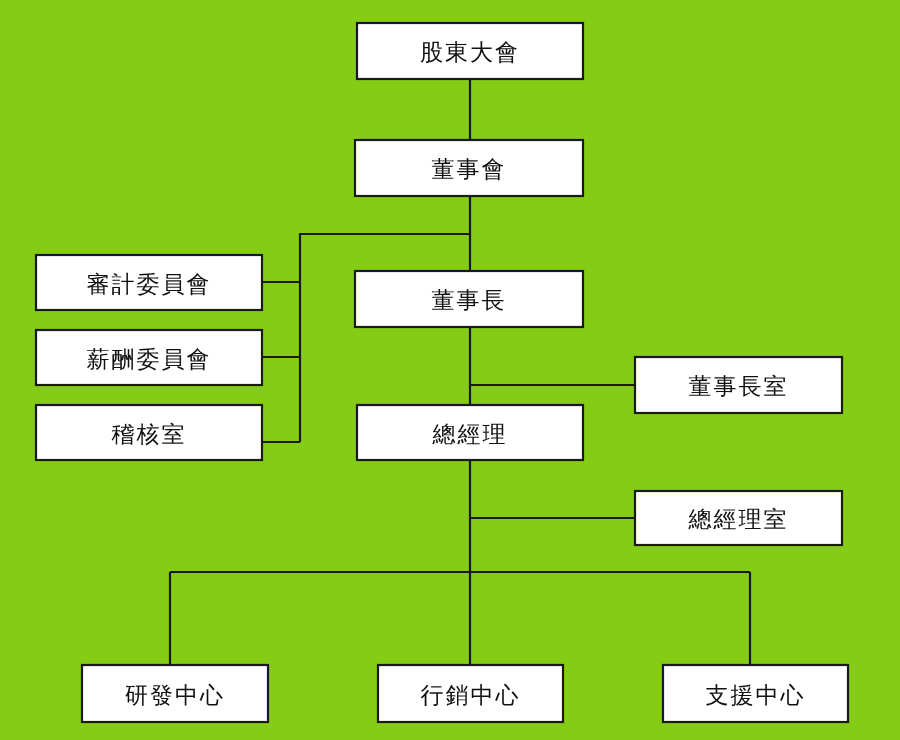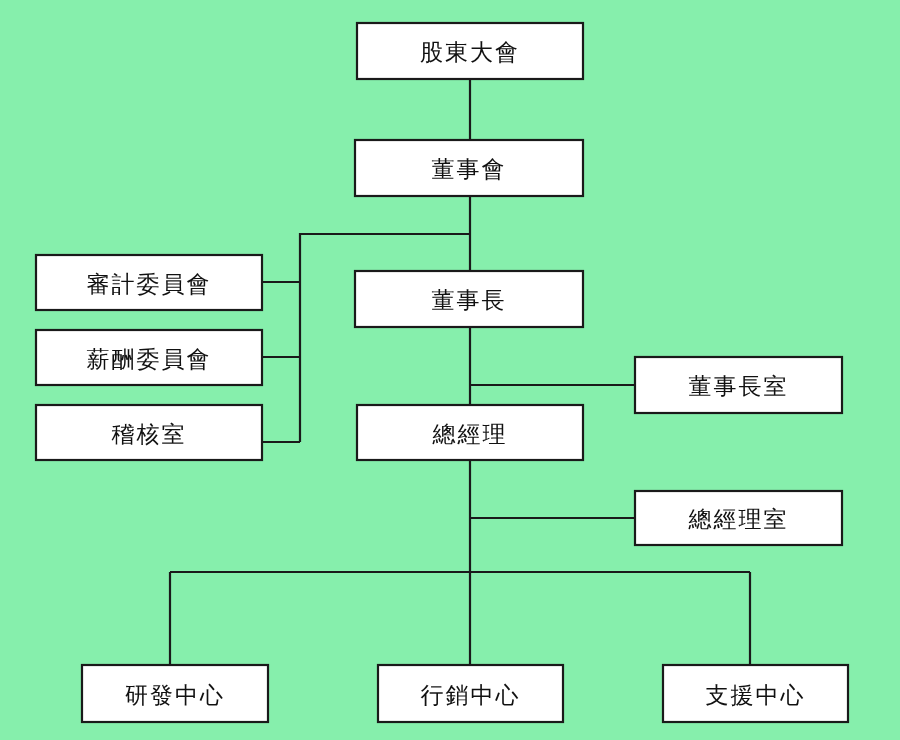--- a/index.html
+++ b/index.html
@@ -10,21 +10,21 @@
   body {
     width: 900px;
     height: 740px;
     font-family: "DejaVu Serif", "Liberation Serif", serif;
     overflow: hidden;
   }
   #org-chart-root {
     position: relative;
     width: 900px;
     height: 740px;
-    background: #86efac;
+    background: #84cc16;
   }
   svg.chart-canvas {
     position: absolute;
     top: 0;
     left: 0;
     width: 900px;
     height: 740px;
     display: block;
   }
   .node-box {

